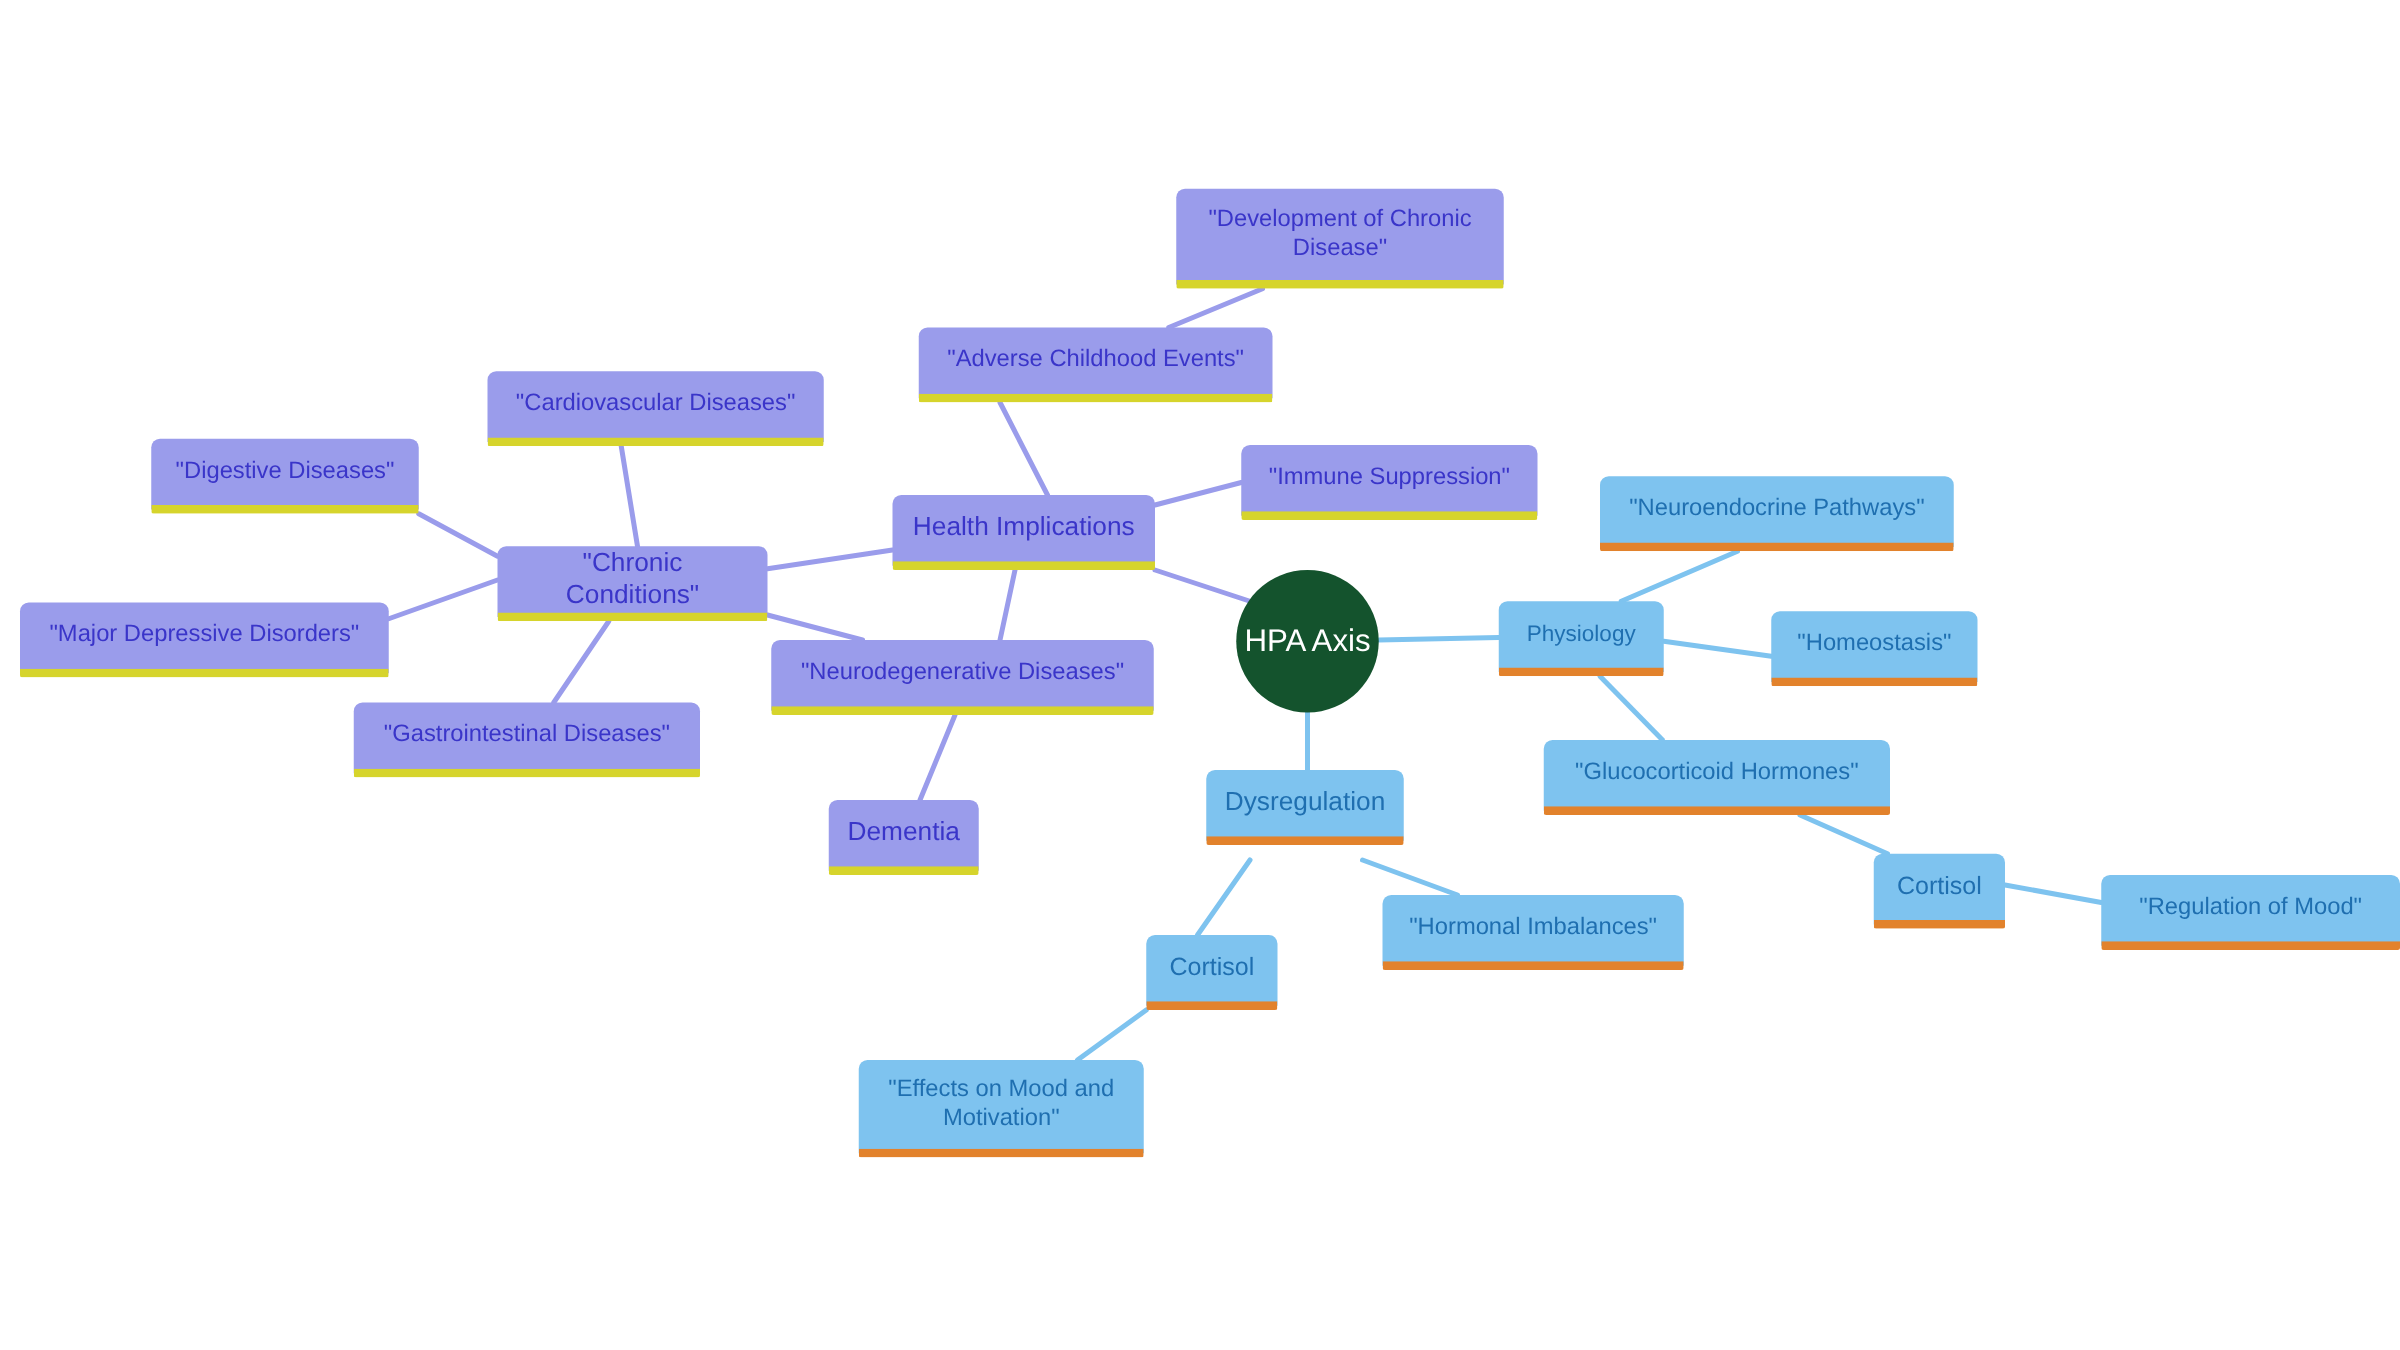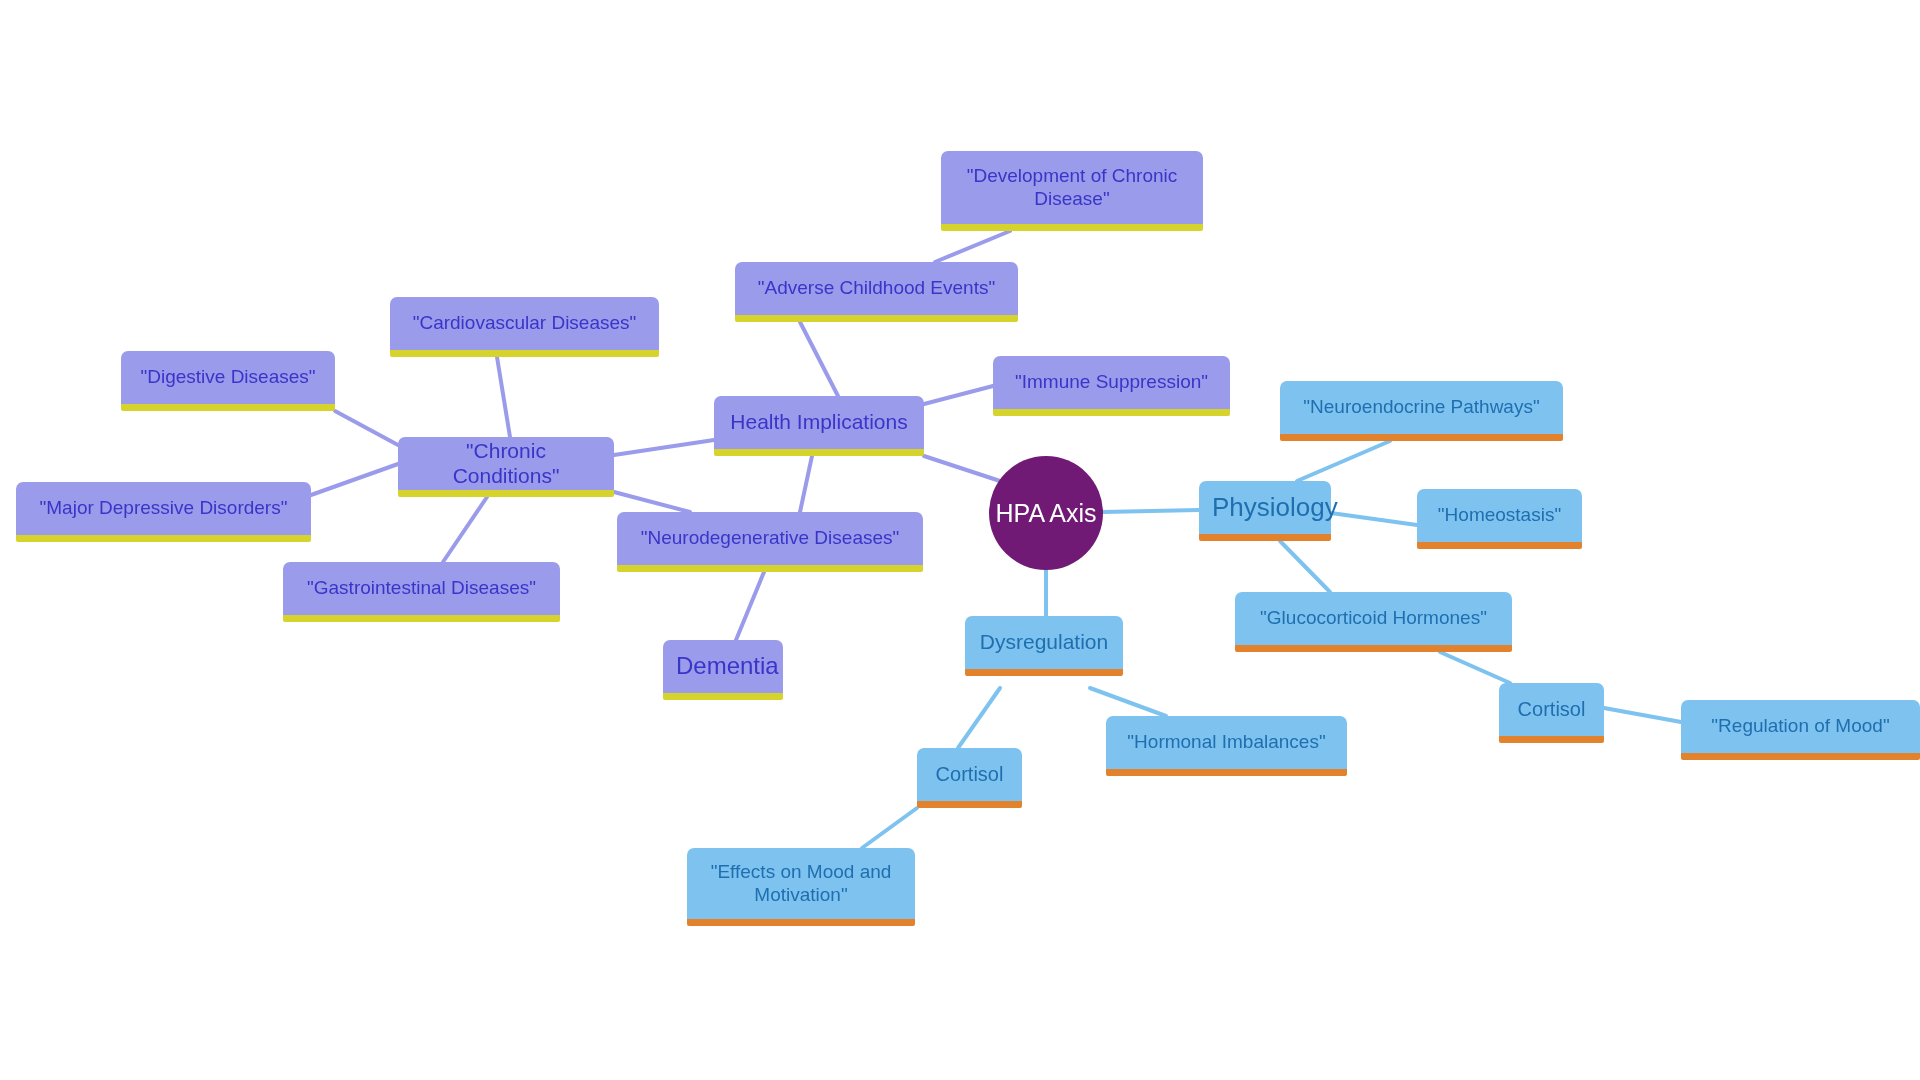--- a/index.html
+++ b/index.html
@@ -98,29 +98,29 @@
 Disease"</span></div>
       <div class="node purple" style="left: 735px; top: 262px; width: 283px; height: 60px; font-size: 19px;"><span class="node-label">"Adverse Childhood Events"</span></div>
       <div class="node purple" style="left: 390px; top: 297px; width: 269px; height: 60px; font-size: 19px;"><span class="node-label">"Cardiovascular Diseases"</span></div>
       <div class="node purple" style="left: 121px; top: 351px; width: 214px; height: 60px; font-size: 19px;"><span class="node-label">"Digestive Diseases"</span></div>
       <div class="node purple" style="left: 993px; top: 356px; width: 237px; height: 60px; font-size: 19px;"><span class="node-label">"Immune Suppression"</span></div>
       <div class="node purple" style="left: 714px; top: 396px; width: 210px; height: 60px; font-size: 21px;"><span class="node-label">Health Implications</span></div>
       <div class="node purple" style="left: 398px; top: 437px; width: 216px; height: 60px; font-size: 21px;"><span class="node-label">"Chronic Conditions"</span></div>
       <div class="node purple" style="left: 16px; top: 482px; width: 295px; height: 60px; font-size: 19px;"><span class="node-label">"Major Depressive Disorders"</span></div>
       <div class="node purple" style="left: 617px; top: 512px; width: 306px; height: 60px; font-size: 19px;"><span class="node-label">"Neurodegenerative Diseases"</span></div>
       <div class="node purple" style="left: 283px; top: 562px; width: 277px; height: 60px; font-size: 19px;"><span class="node-label">"Gastrointestinal Diseases"</span></div>
-      <div class="node purple" style="left: 663px; top: 640px; width: 120px; height: 60px; font-size: 24px;"><span class="node-label">Dementia</span></div>
+      <div class="node purple" style="left: 663px; top: 640px; width: 120px; height: 60px; font-size: 21px;"><span class="node-label">Dementia</span></div>
       <div class="node blue" style="left: 1280px; top: 381px; width: 283px; height: 60px; font-size: 19px;"><span class="node-label">"Neuroendocrine Pathways"</span></div>
-      <div class="node blue" style="left: 1199px; top: 481px; width: 132px; height: 60px; font-size: 26px;"><span class="node-label">Physiology</span></div>
+      <div class="node blue" style="left: 1199px; top: 481px; width: 132px; height: 60px; font-size: 18px;"><span class="node-label">Physiology</span></div>
       <div class="node blue" style="left: 1417px; top: 489px; width: 165px; height: 60px; font-size: 19px;"><span class="node-label">"Homeostasis"</span></div>
       <div class="node blue" style="left: 1235px; top: 592px; width: 277px; height: 60px; font-size: 19px;"><span class="node-label">"Glucocorticoid Hormones"</span></div>
       <div class="node blue" style="left: 965px; top: 616px; width: 158px; height: 60px; font-size: 21px;"><span class="node-label">Dysregulation</span></div>
       <div class="node blue" style="left: 1499px; top: 683px; width: 105px; height: 60px; font-size: 20px;"><span class="node-label">Cortisol</span></div>
       <div class="node blue" style="left: 1681px; top: 700px; width: 239px; height: 60px; font-size: 19px;"><span class="node-label">"Regulation of Mood"</span></div>
       <div class="node blue" style="left: 1106px; top: 716px; width: 241px; height: 60px; font-size: 19px;"><span class="node-label">"Hormonal Imbalances"</span></div>
       <div class="node blue" style="left: 917px; top: 748px; width: 105px; height: 60px; font-size: 20px;"><span class="node-label">Cortisol</span></div>
       <div class="node blue" style="left: 687px; top: 848px; width: 228px; height: 78px; font-size: 19px;"><span class="node-label">"Effects on Mood and
 Motivation"</span></div>
-      <div class="center-node" style="left: 989px; top: 456px; width: 114px; height: 114px; background: #701a75; color: rgb(255, 255, 255);">
+      <div class="center-node" style="left: 989px; top: 456px; width: 114px; height: 114px; background: #14532d; color: rgb(255, 255, 255);">
         <span>HPA Axis</span>
       </div>
     </div>
 </div>
 
 </body></html>

